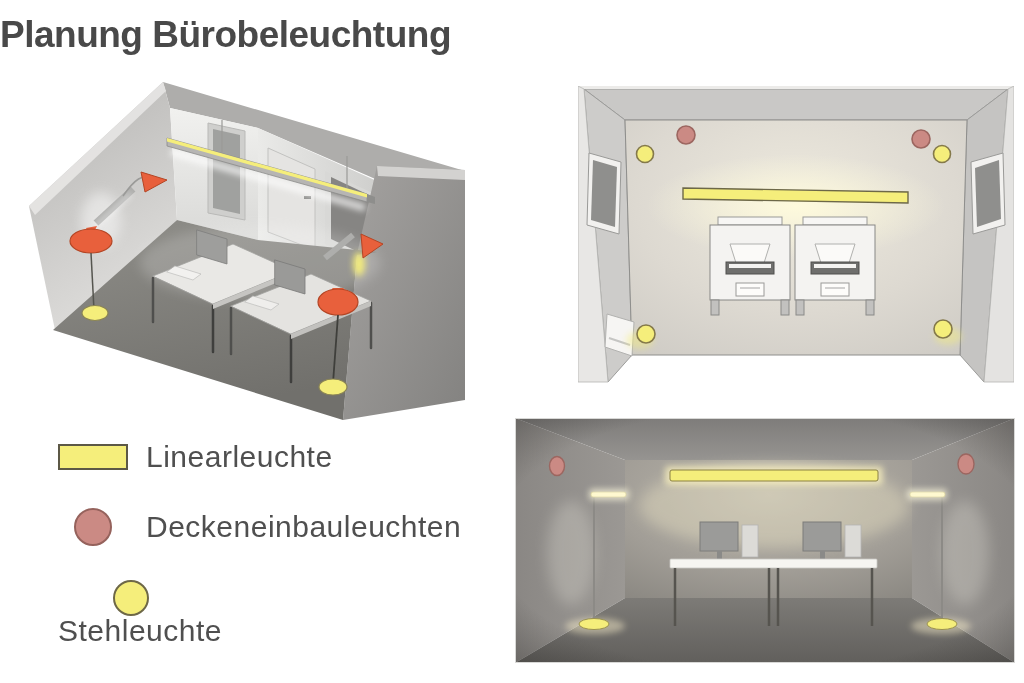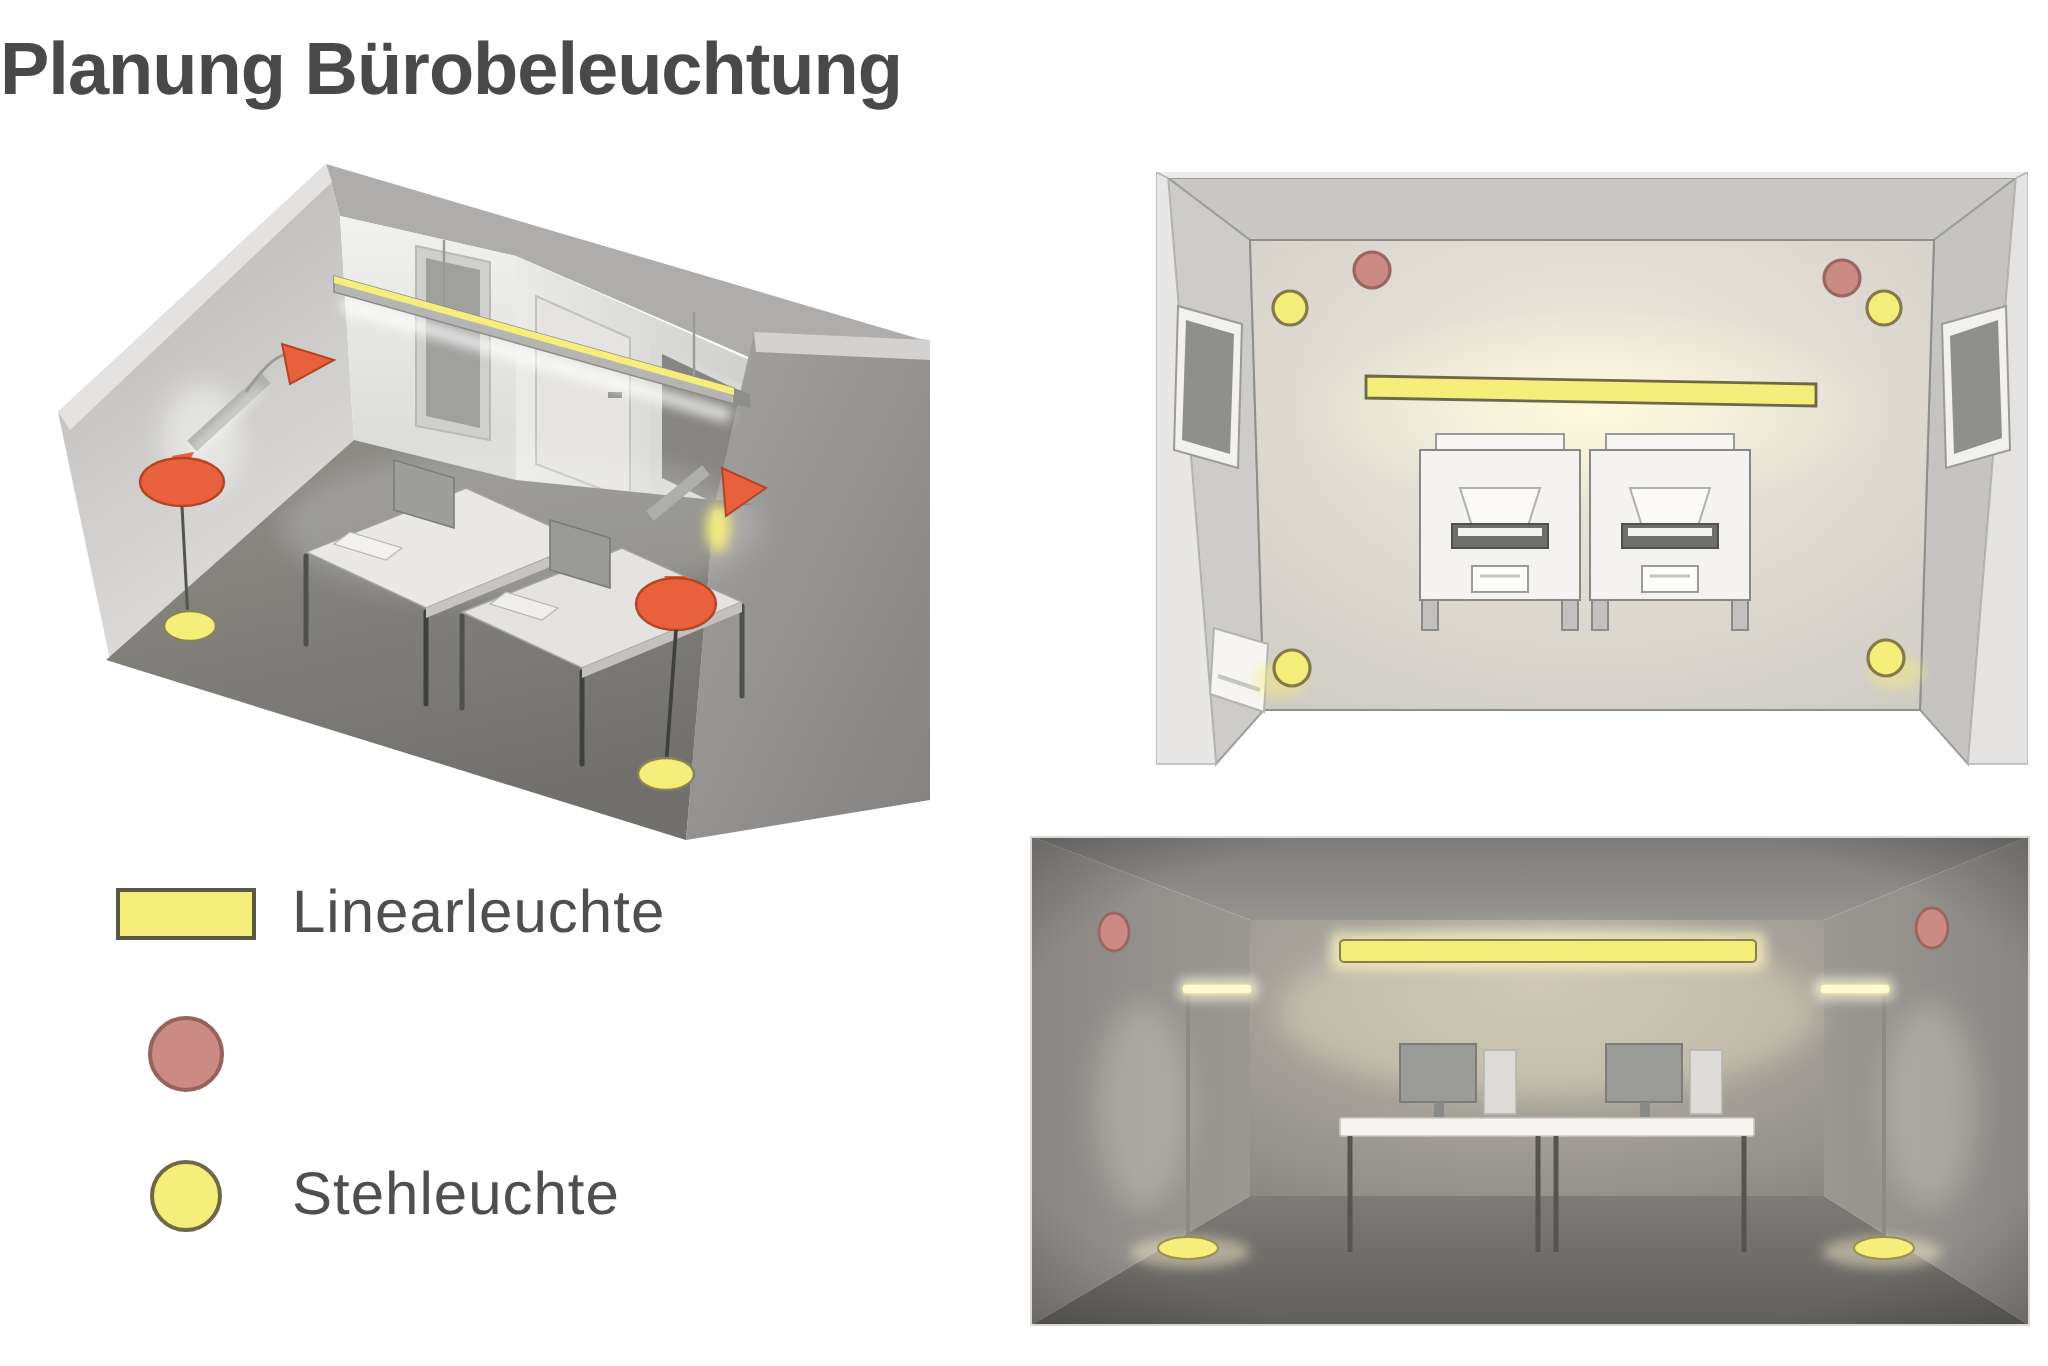--- a/index.html
+++ b/index.html
@@ -15,21 +15,21 @@
     letter-spacing:-0.5px;
   }
   .panel{position:absolute;}
   #iso-panel{left:25px;top:68px;width:440px;height:362px;}
   #plan-panel{left:578px;top:86px;width:436px;height:300px;}
   #front-panel{left:515px;top:418px;width:500px;height:245px;}
   .legend{position:absolute;left:58px;top:430px;width:440px;}
   .legend-row{position:absolute;left:0;display:flex;align-items:center;}
   .legend-row.r0{top:12px;}
   .legend-row.r1{top:78px;}
-  .legend-row.r2{top:150px;}
+  .legend-row.r2{top:150px;flex-direction:column;}
   .swatch{flex:none;box-sizing:border-box;}
   .swatch.rect{
     width:70px;height:26px;margin-right:18px;
     background:var(--linear-luminaire-yellow,#F5EE7B);
     border:2px solid #5c5846;
   }
   .swatch.circle-salmon{
     width:38px;height:38px;border-radius:50%;margin:0 34px 0 16px;
     background:var(--recessed-ceiling-salmon,#CB8A84);
     border:2px solid #95625c;
@@ -316,20 +316,21 @@
     </svg>
   </div>
 
   <div class="legend">
     <div class="legend-row r0">
       <div class="swatch rect"></div>
       <div class="legend-label">Linearleuchte</div>
     </div>
     <div class="legend-row r1">
       <div class="swatch circle-salmon"></div>
+      <div class="legend-label">Deckeneinbauleuchten</div>
     </div>
     <div class="legend-row r2">
       <div class="swatch circle-yellow"></div>
       <div class="legend-label">Stehleuchte</div>
     </div>
   </div>
 
 </div>
 
 </body></html>

